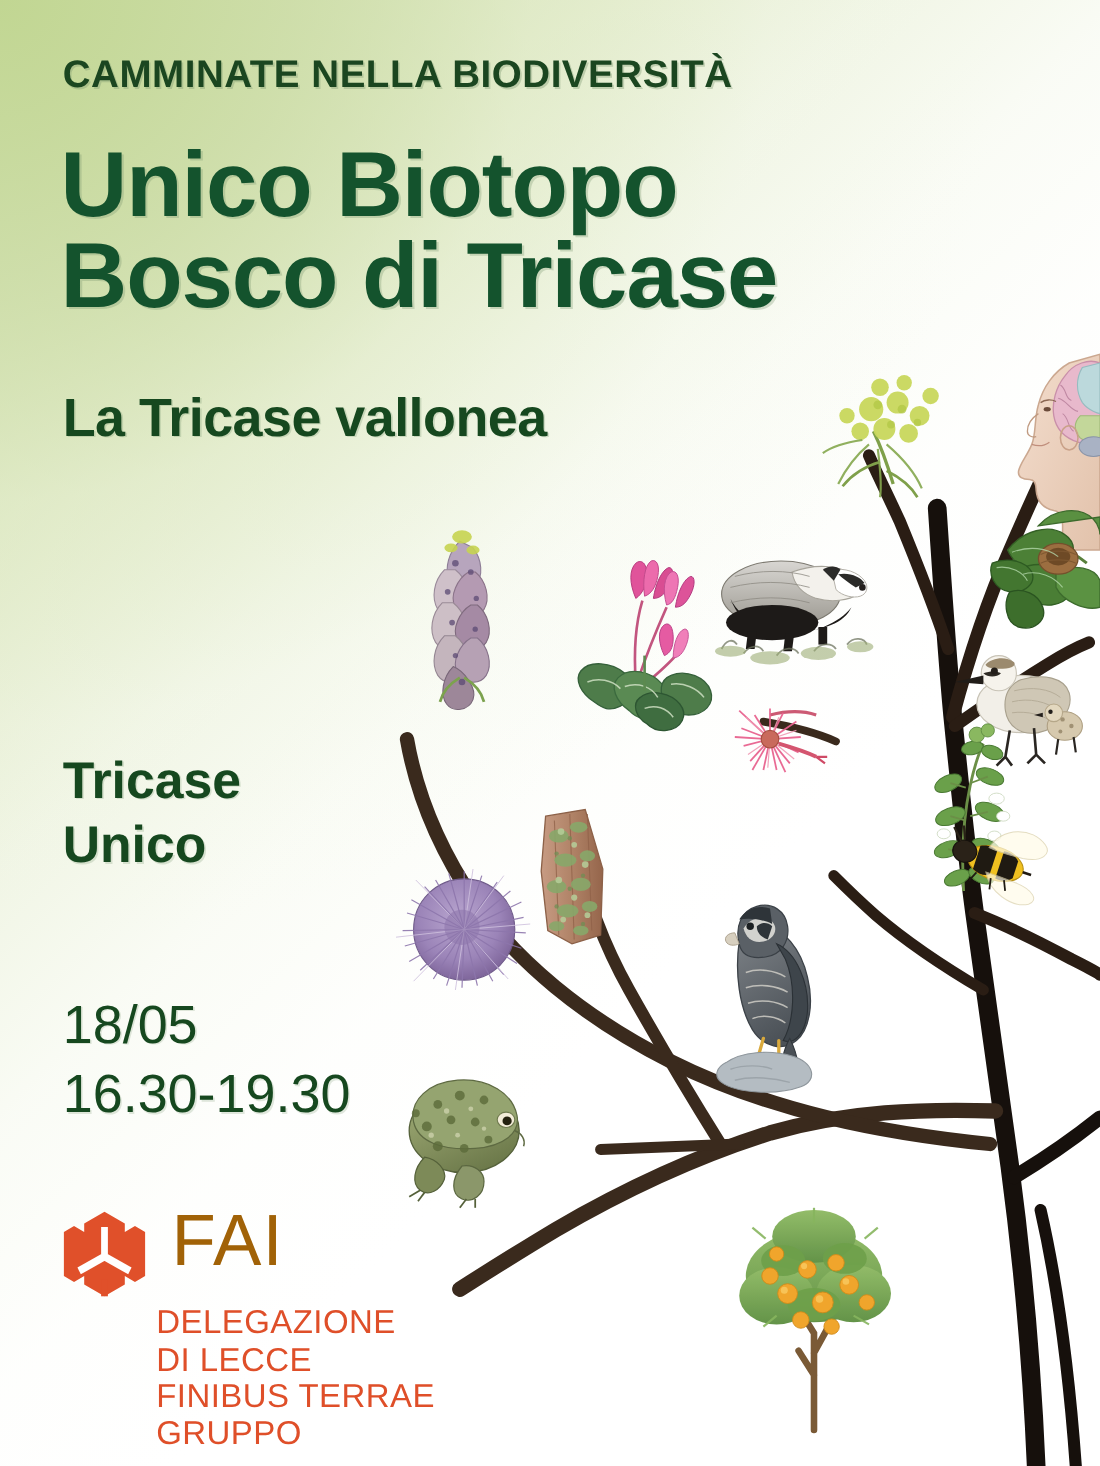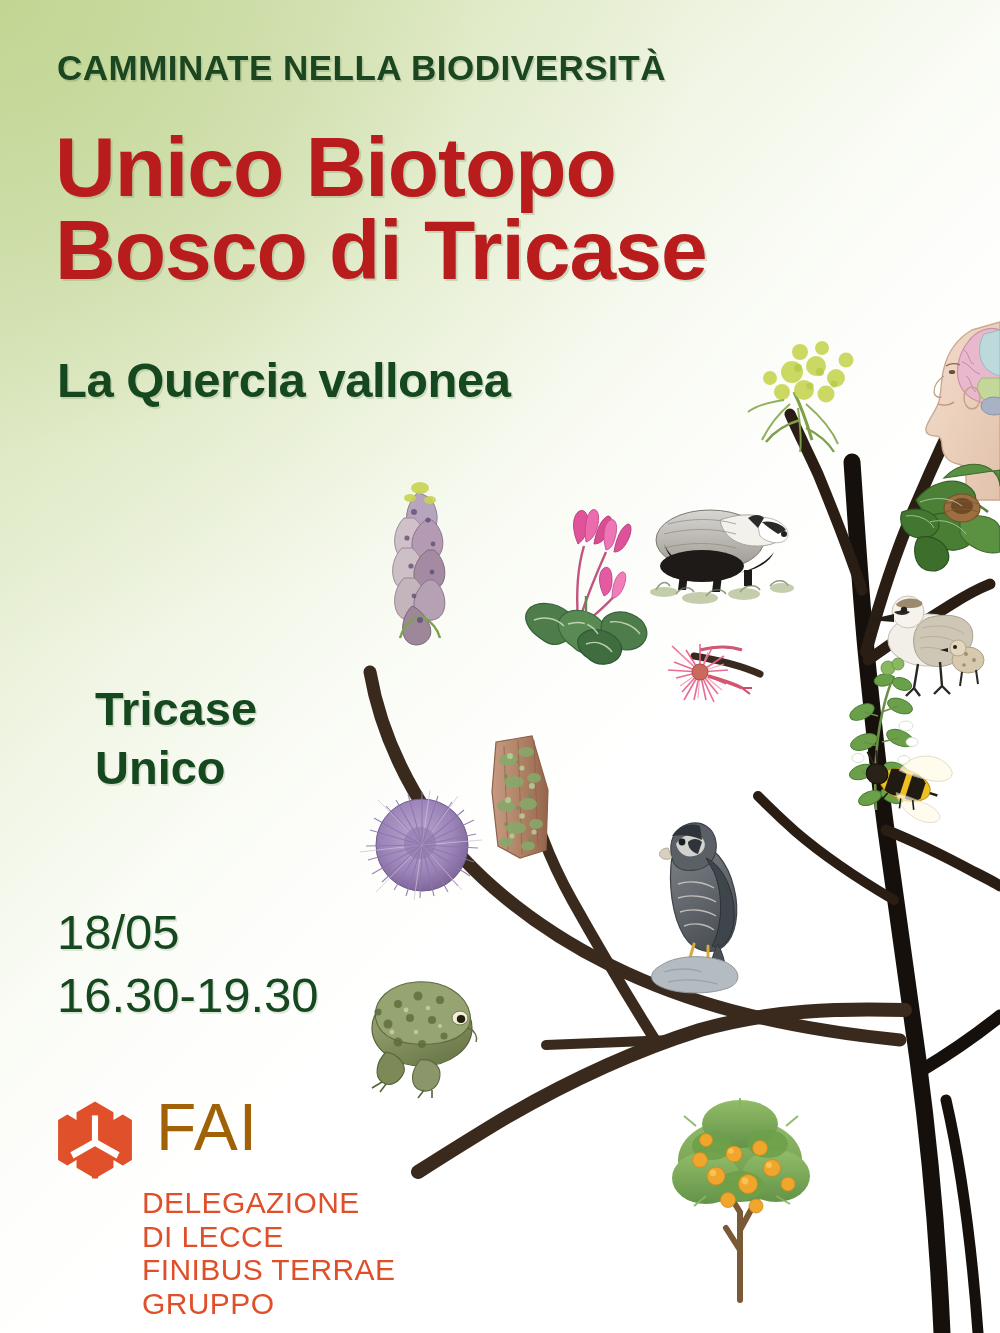--- a/index.html
+++ b/index.html
@@ -67,21 +67,21 @@
     color: #1b4620;
     text-shadow: 1.5px 1.5px 0 rgba(120,150,110,0.35);
   }
   .title {
     position: absolute;
     left: 55px;
     top: 126px;
     font-size: 84px;
     line-height: 0.99em;
     font-weight: bold;
-    color: #b91c1c;
+    color: #14532d;
     letter-spacing: -1px;
     text-shadow: 2px 2px 0 rgba(120,150,110,0.30);
   }
   .title .l2 { display: block; text-align: center; }
   .subtitle {
     position: absolute;
     left: 57px;
     top: 352px;
     font-size: 49px;
     font-weight: bold;
@@ -91,21 +91,20 @@
   }
   .place {
     position: absolute;
     left: 57px;
     top: 680px;
     font-size: 47px;
     line-height: 1.25em;
     font-weight: bold;
     color: #16481f;
     text-shadow: 1.5px 1.5px 0 rgba(120,150,110,0.25);
-    margin-left: 38px;
   }
   .place span { display: block; }
   .when {
     position: absolute;
     left: 57px;
     top: 901px;
     font-size: 49px;
     line-height: 1.28em;
     font-weight: normal;
     color: #16481f;
@@ -730,21 +729,21 @@
 
   <div class="text-layer">
 
     <div class="kicker">CAMMINATE NELLA BIODIVERSITÀ</div>
 
     <div class="title">
       <span class="l1">Unico Biotopo</span>
       <span class="l2">Bosco di Tricase</span>
     </div>
 
-    <div class="subtitle">La Quercia vallonea</div>
+    <div class="subtitle">La Tricase vallonea</div>
 
     <div class="place">
       <span>Tricase</span>
       <span>Unico</span>
     </div>
 
     <div class="when">
       <span>18/05</span>
       <span>16.30-19.30</span>
     </div>

